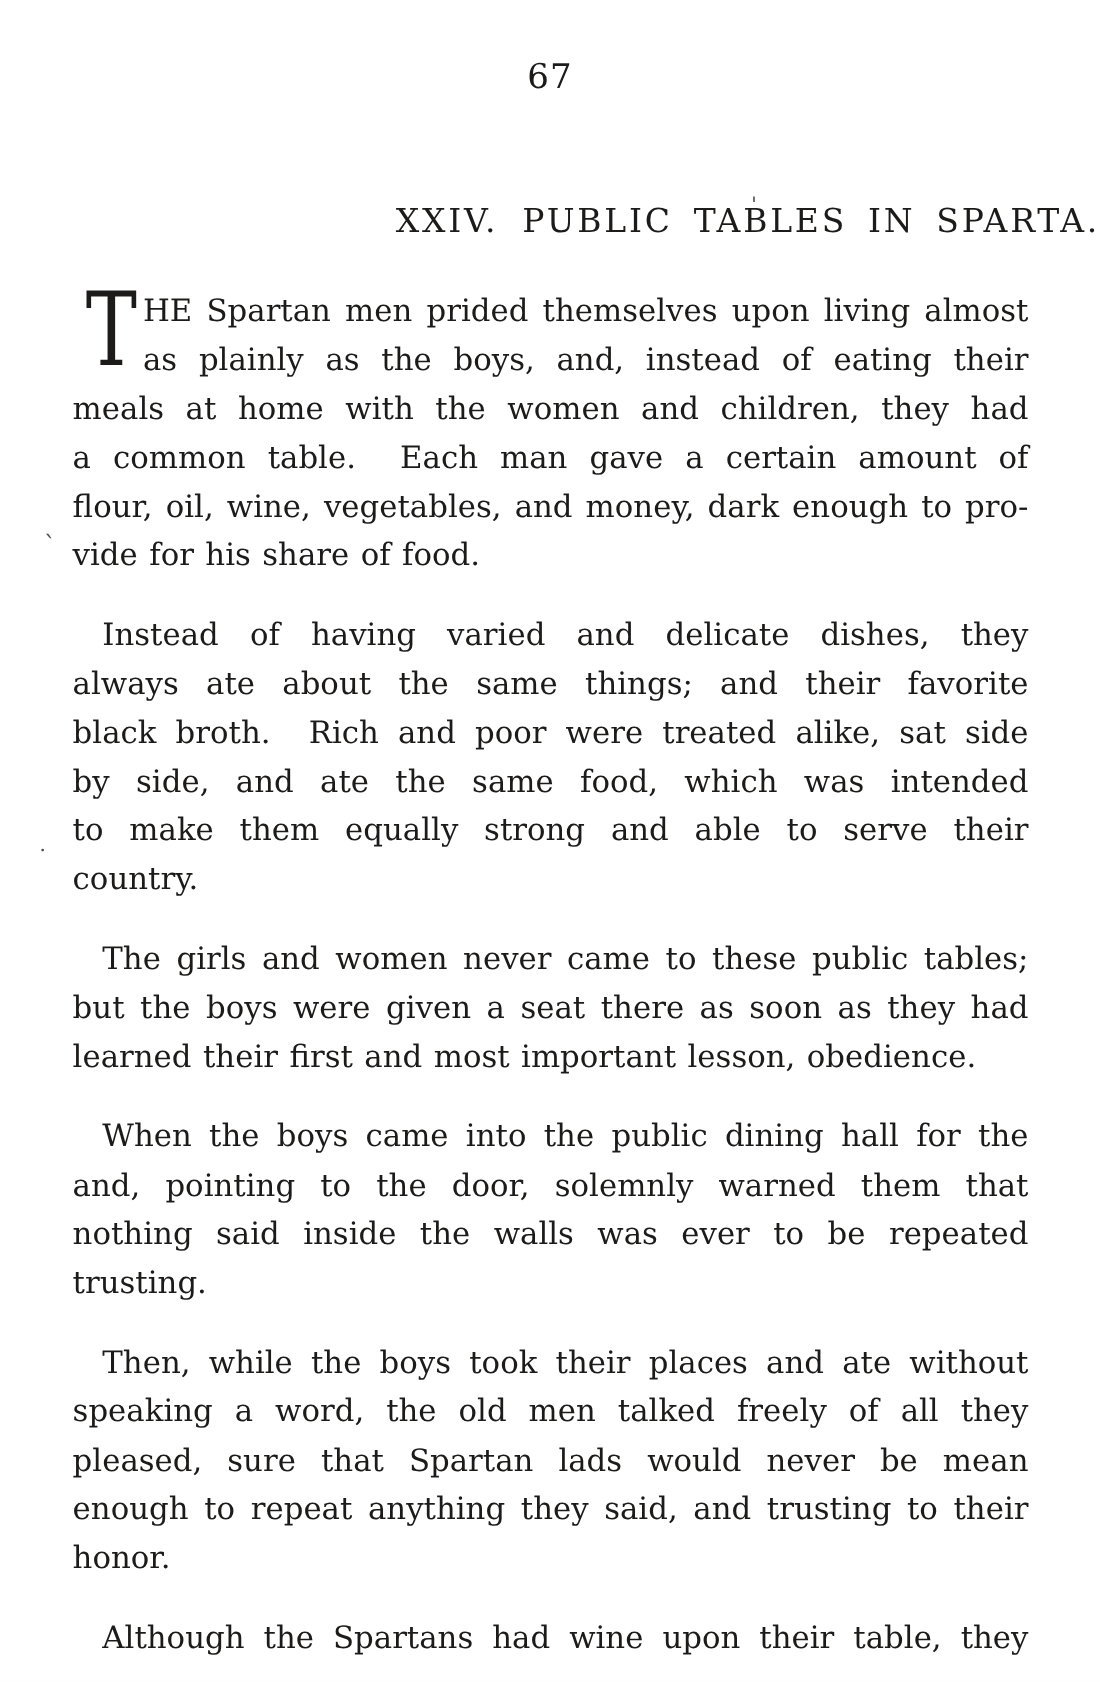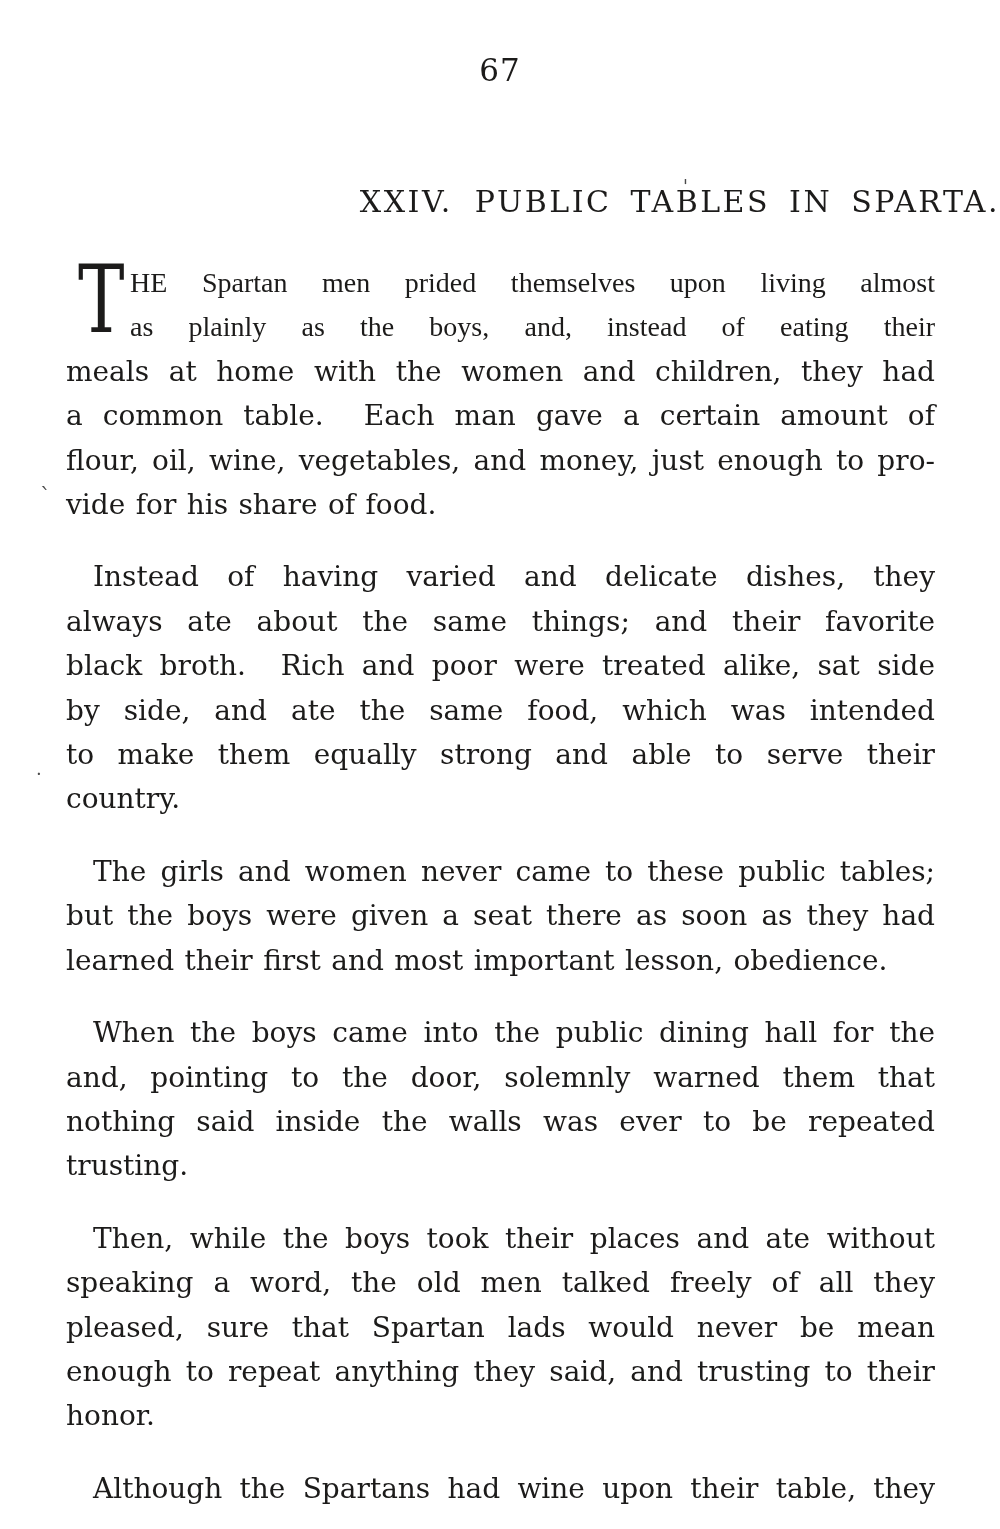--- a/index.html
+++ b/index.html
@@ -54,21 +54,21 @@
     text-align: justify;
     text-align-last: justify;
     -moz-text-align-last: justify;
     white-space: pre-wrap;
   }
   .line.para-end {
     text-align-last: left;
     -moz-text-align-last: left;
   }
   .line.indent { padding-left: 27px; margin-top: 28px; }
-  .line.dc-offset { padding-left: 64px; font-family: Liberation Serif, serif; }
+  .line.dc-offset { padding-left: 64px; }
 
   .drop-cap {
     position: absolute;
     left: 12px;
     top: -7px;
     font-size: 93px;
     line-height: 1;
     transform: scaleX(0.75);
     transform-origin: 0 0;
   }
@@ -93,21 +93,21 @@
 
   <h1 class="heading"><span class="chapter-number">XXIV.</span><span class="chapter-title">PUBLIC TABLES IN SPARTA.</span></h1>
 
   <div class="body-text">
       <div class="paragraph">
         <span class="drop-cap">T</span>
         <div class="line dc-offset">HE Spartan men prided themselves upon living almost</div>
         <div class="line dc-offset">as plainly as the boys, and, instead of eating their</div>
         <div class="line">meals at home with the women and children, they had</div>
         <div class="line">a common table.  Each man gave a certain amount of</div>
-        <div class="line">flour, oil, wine, vegetables, and money, just enough to pro-</div>
+        <div class="line">flour, oil, wine, vegetables, and money, dark enough to pro-</div>
         <div class="line para-end">vide for his share of food.</div>
       </div>
       <div class="paragraph">
         <div class="line indent">Instead of having varied and delicate dishes, they</div>
         <div class="line">always ate about the same things; and their favorite</div>
         <div class="line">black broth.  Rich and poor were treated alike, sat side</div>
         <div class="line">by side, and ate the same food, which was intended</div>
         <div class="line">to make them equally strong and able to serve their</div>
         <div class="line para-end">country.</div>
       </div>

